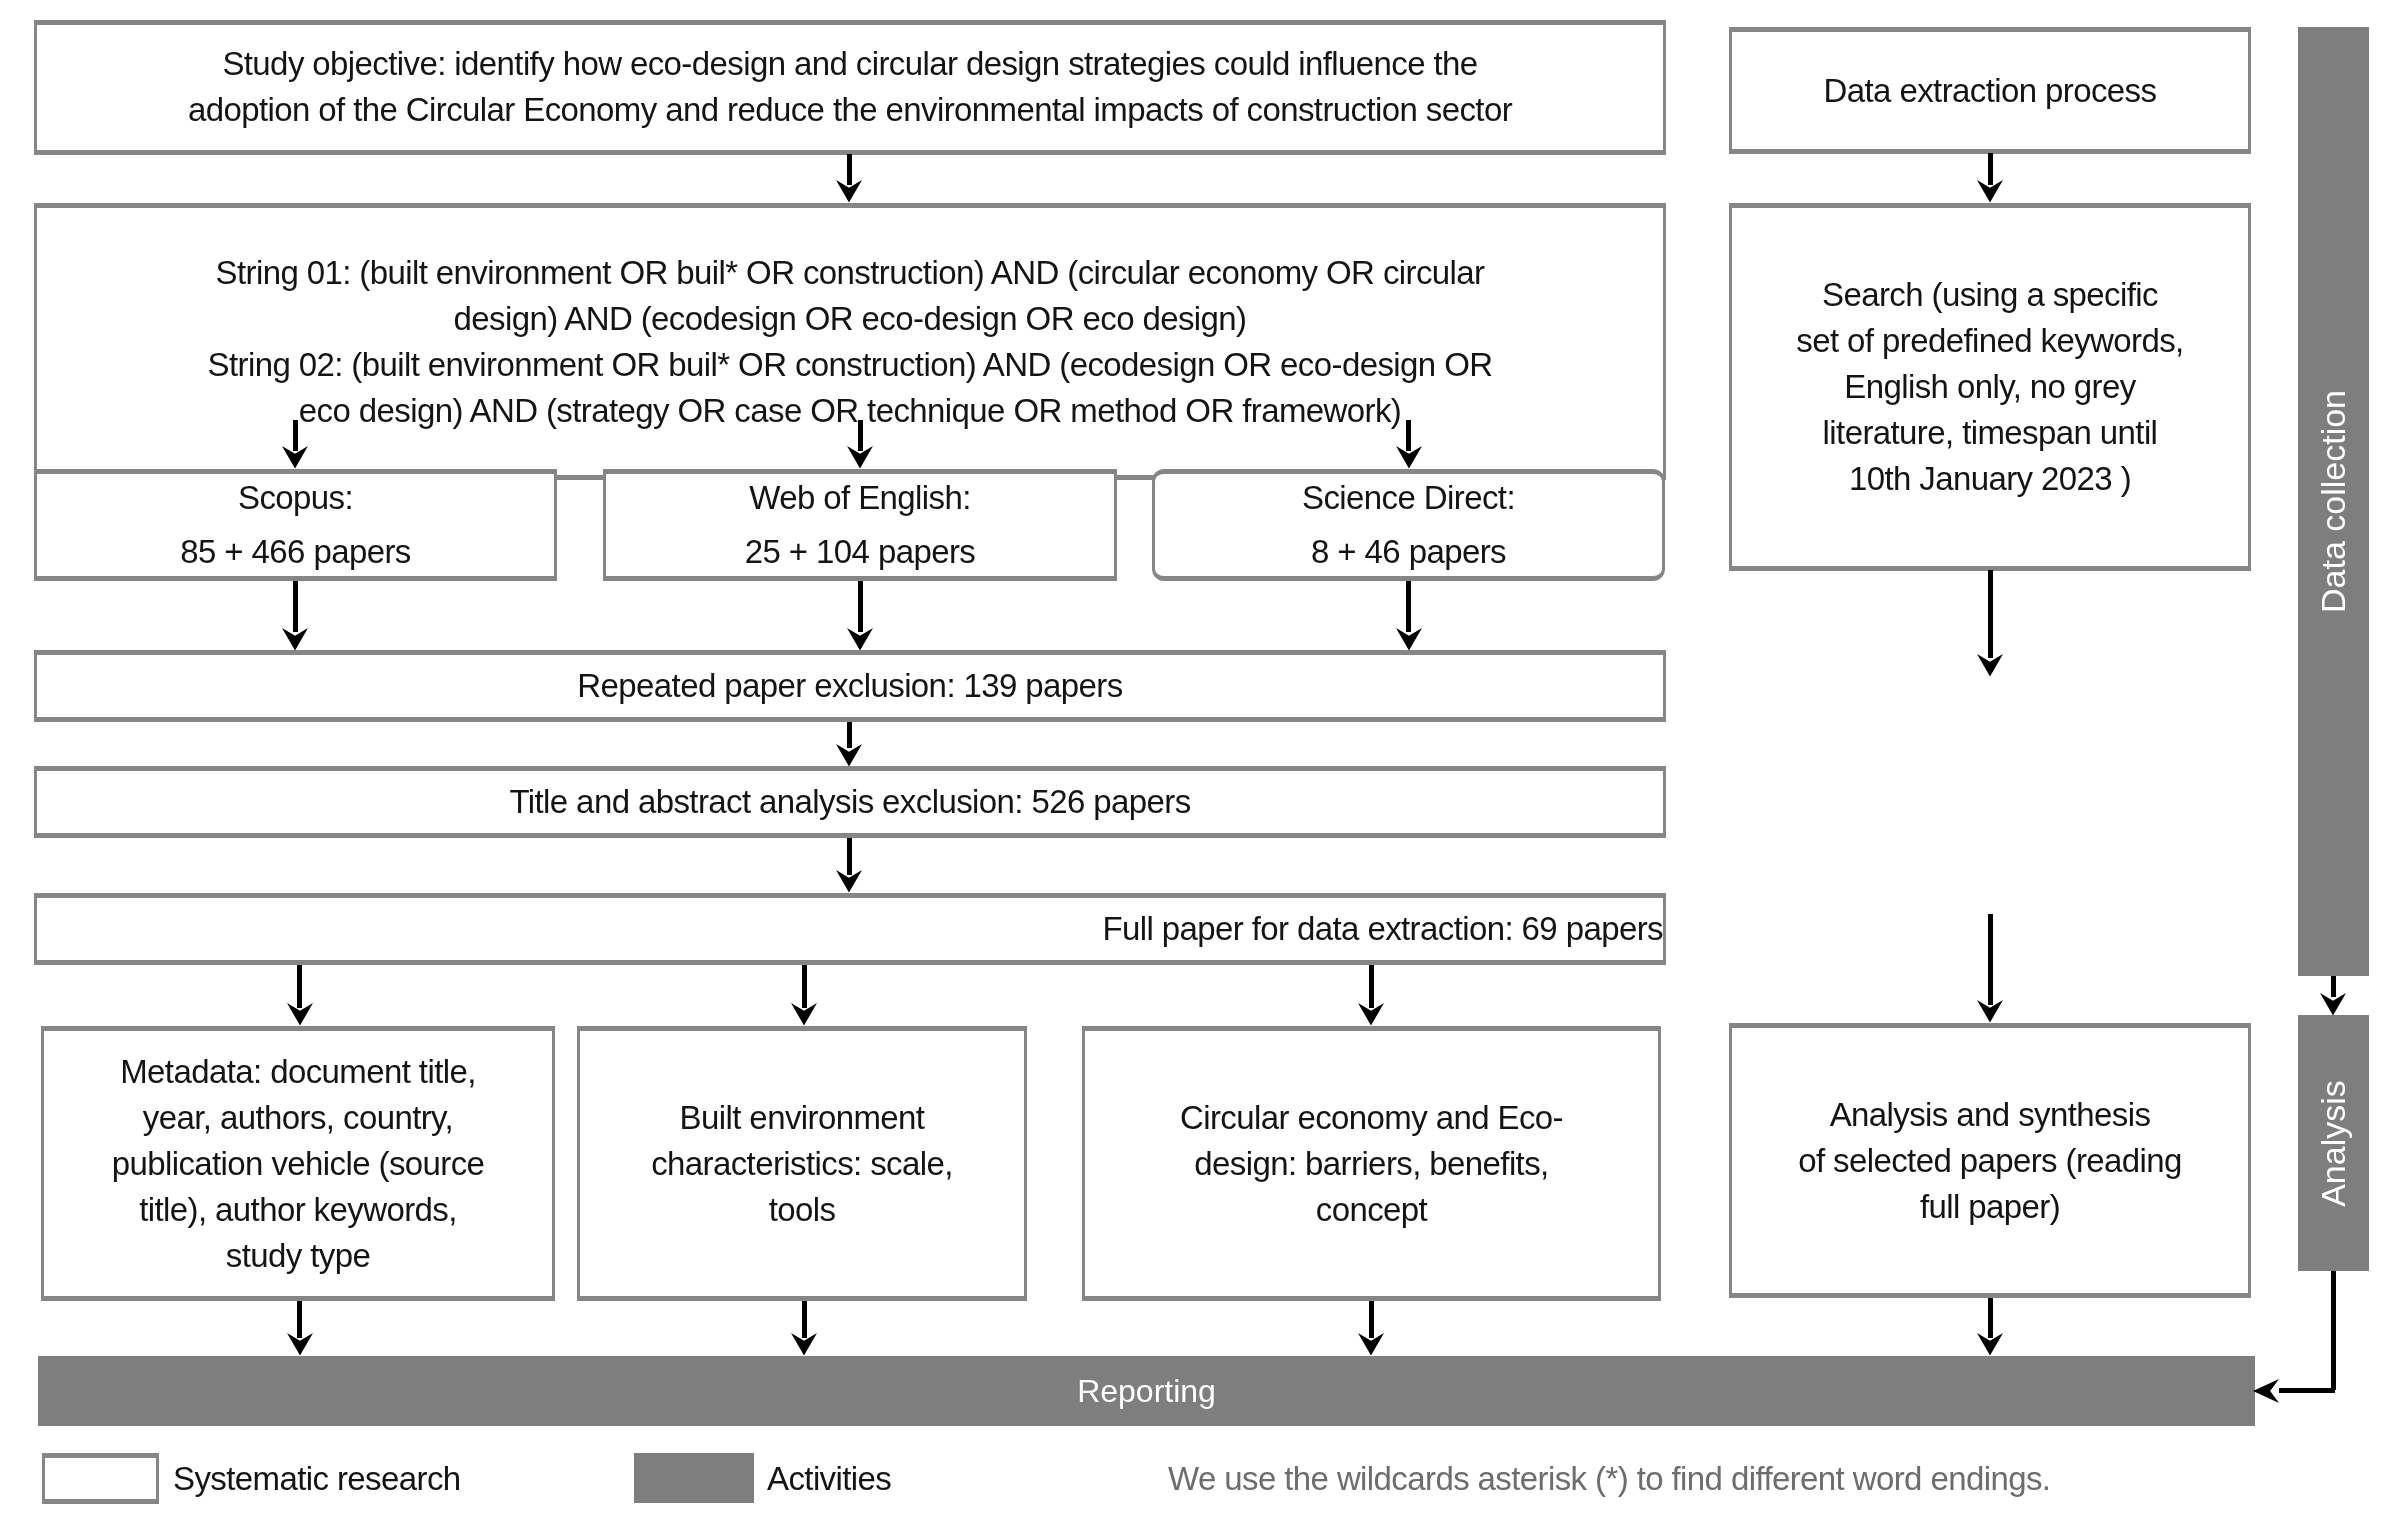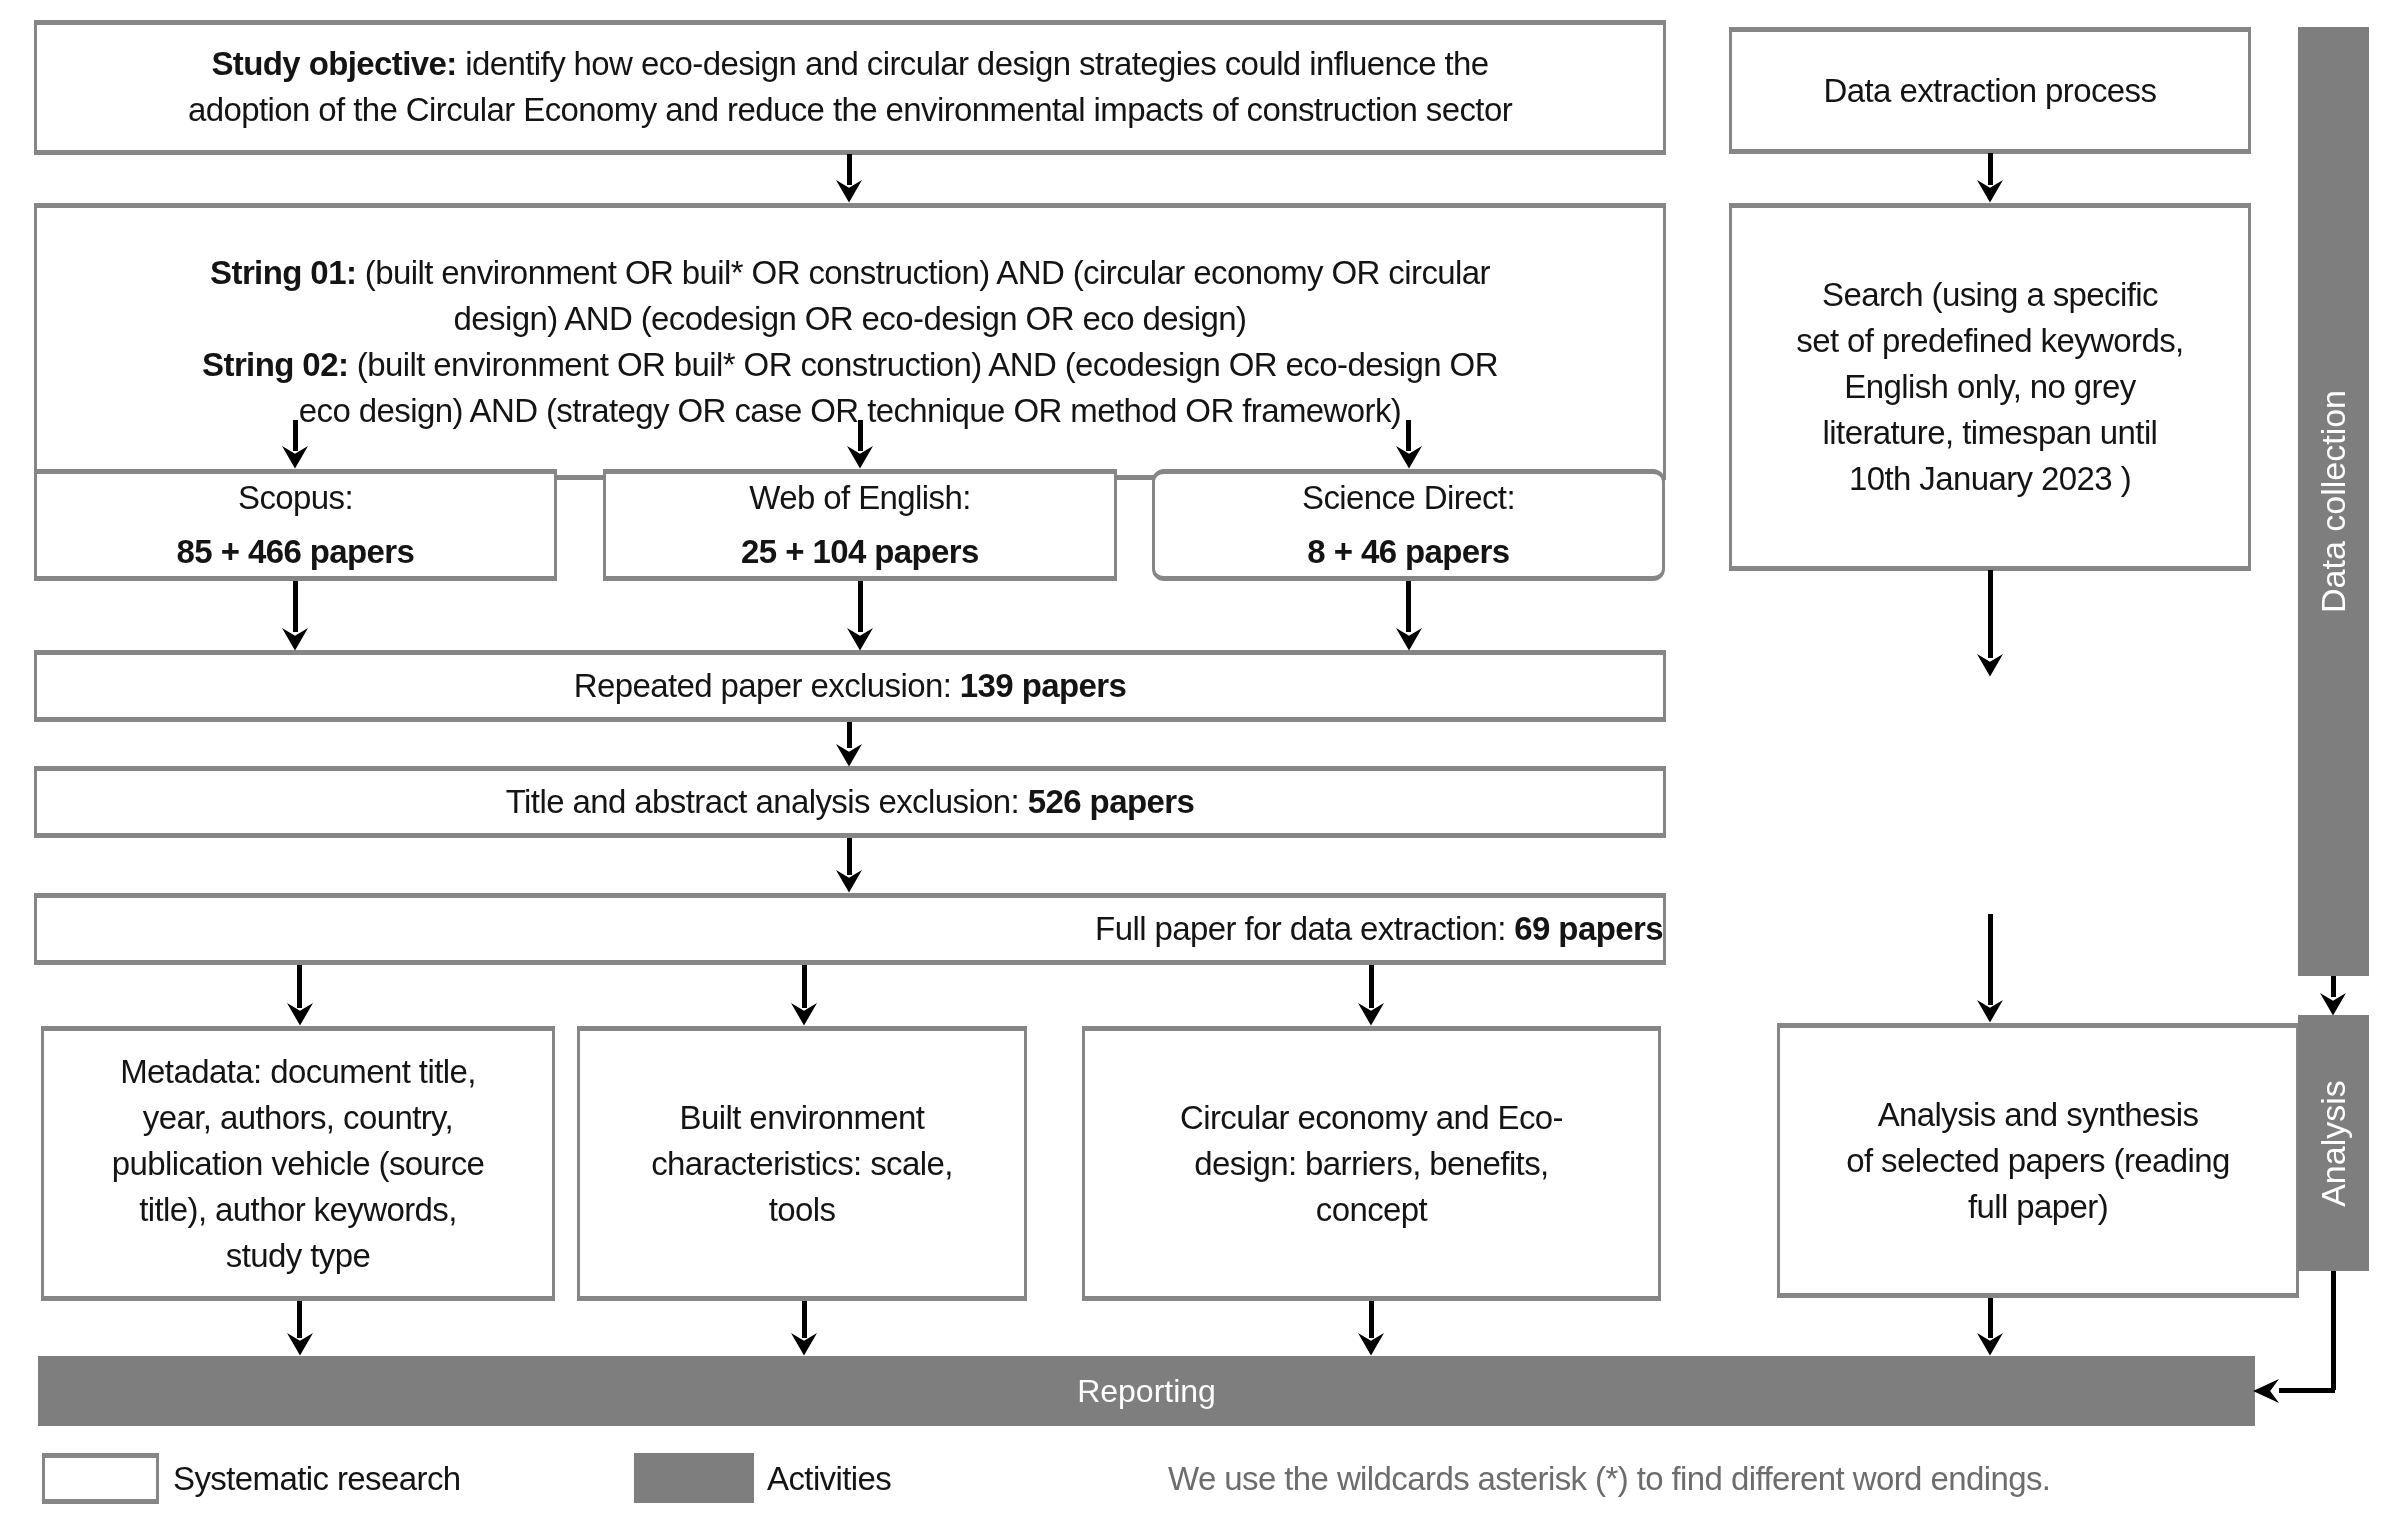--- a/index.html
+++ b/index.html
@@ -35,21 +35,21 @@
   .head-down{
     position:absolute;width:26px;height:22.5px;background:#000;
     clip-path:polygon(0 0,50% 34%,100% 0,50% 100%);
   }
   .head-left{
     position:absolute;width:26px;height:24px;background:#000;
     clip-path:polygon(0 50%,100% 0,66% 50%,100% 100%);
   }
   .legend-label{position:absolute;height:50px;line-height:50px;white-space:nowrap;}
   .note{color:var(--note-gray);}
-  b{font-weight:700;margin-top:8px;}
+  b{font-weight:400;margin-top:8px;}
 </style>
 </head>
 <body>
 
 <div id="canvas" style="--fill-gray: #7e7e7e; --border-gray: #868686; --note-gray: #6d6d6d;">
 
   <div class="box t" style="left:34px;top:19.5px;width:1632px;height:135px;">
     <div class="pre"><b>Study objective:</b><span> identify how eco-design and circular design strategies could influence the
 adoption of the Circular Economy and reduce the environmental impacts of construction sector</span></div>
   </div>
@@ -120,21 +120,21 @@
 
   <div class="box t" style="left:1729px;top:203px;width:522px;height:368px;">
     <div class="pre">Search (using a specific
 set of predefined keywords,
 English only, no grey
 literature, timespan until
 10th January 2023 )</div>
   </div>
 
 
-  <div class="box t" style="left:1729px;top:1023px;width:522px;height:275px;margin-left:48px;">
+  <div class="box t" style="left:1729px;top:1023px;width:522px;height:275px;">
     <div class="pre">Analysis and synthesis
 of selected papers (reading
 full paper)</div>
   </div>
 
   <div class="grayfill" style="left:2298px;top:27px;width:71px;height:949px;">
     <span class="vlabel">Data collection</span>
   </div>
 
   <div class="grayfill" style="left:2298px;top:1015px;width:71px;height:256px;">

